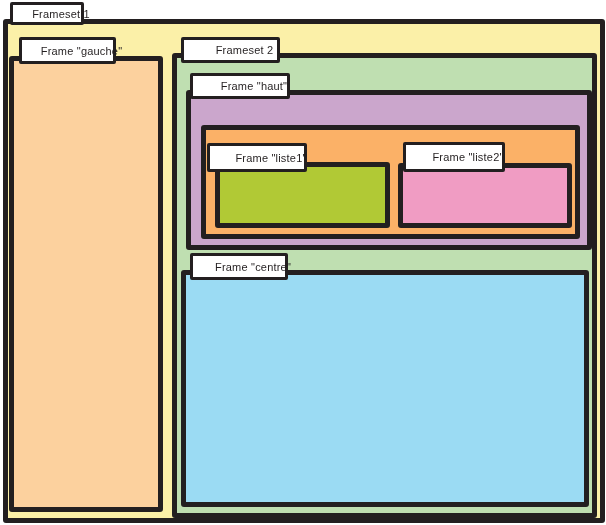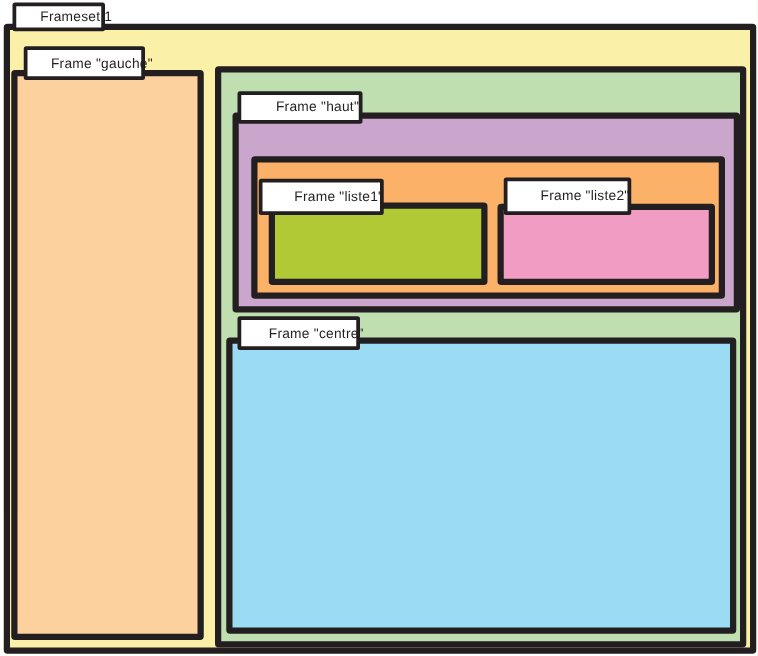--- a/index.html
+++ b/index.html
@@ -68,20 +68,23 @@
   <div class="node" id="box-liste1" style="background-color: rgb(177, 201, 53);"></div>
   <div class="node" id="box-liste2" style="background-color: rgb(240, 156, 195);"></div>
   <div class="node" id="box-centre" style="background-color: rgb(155, 219, 243);"></div>
 
   <div class="tag" id="lbl-frameset1">
     <span>Frameset 1</span>
   </div>
   <div class="tag" id="lbl-gauche">
     <span>Frame "gauche"</span>
   </div>
+  <div class="tag" id="lbl-frameset2">
+    <span>Frameset 2</span>
+  </div>
   <div class="tag" id="lbl-haut">
     <span>Frame "haut"</span>
   </div>
   <div class="tag" id="lbl-liste1">
     <span>Frame "liste1"</span>
   </div>
   <div class="tag" id="lbl-liste2">
     <span>Frame "liste2"</span>
   </div>
   <div class="tag" id="lbl-centre">

